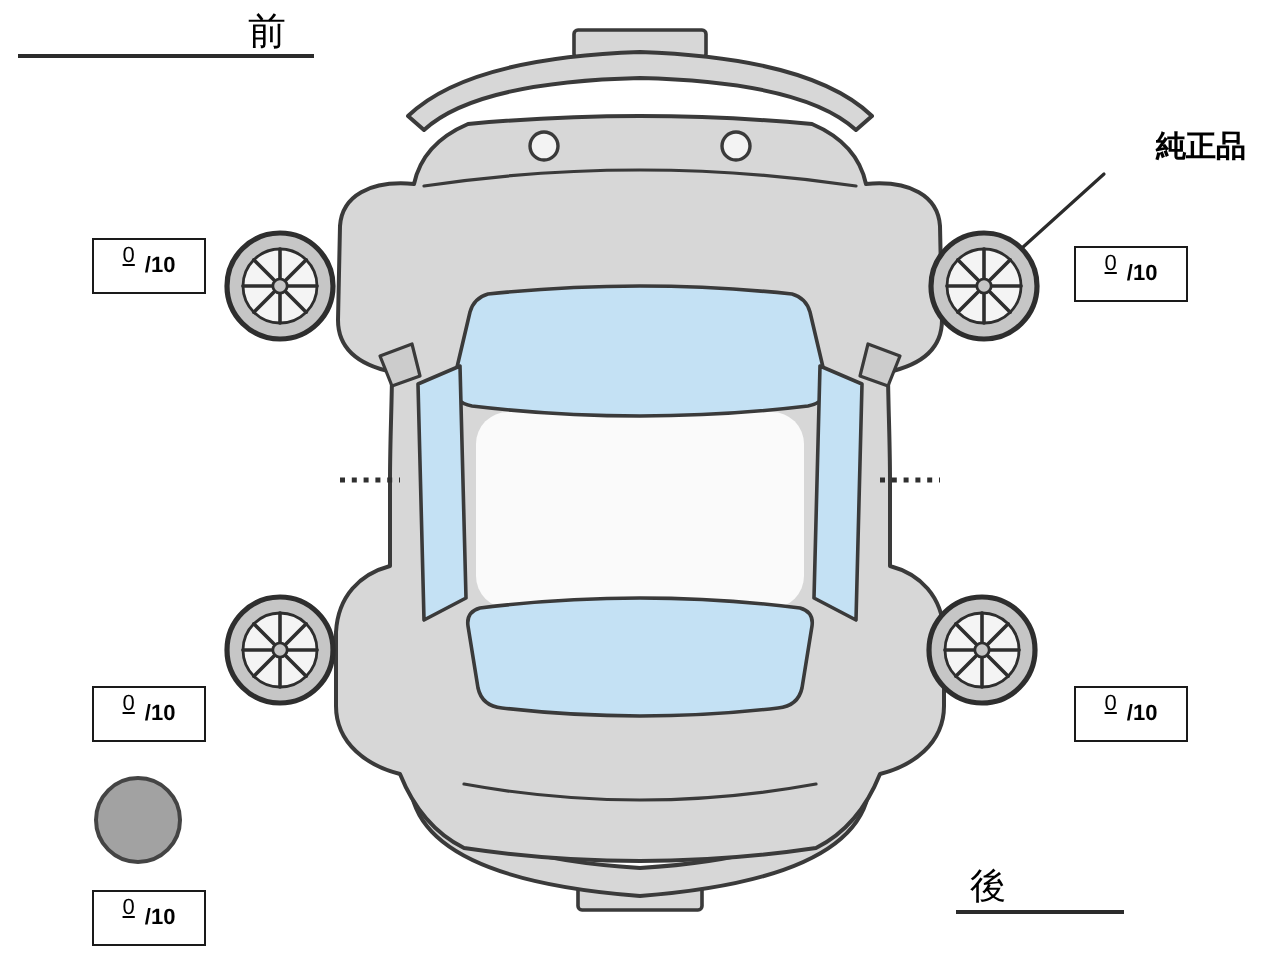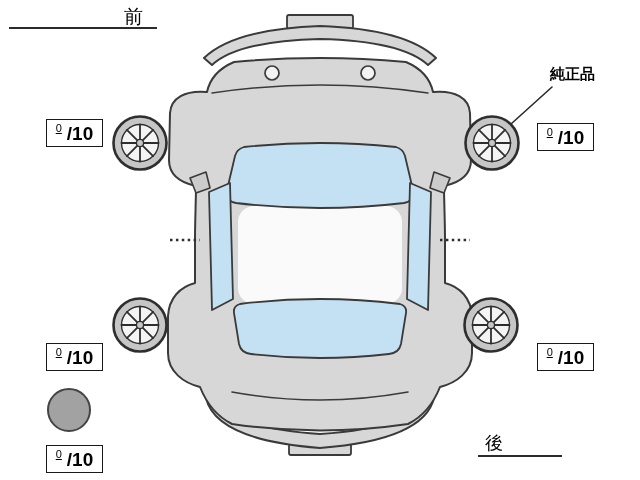--- a/index.html
+++ b/index.html
@@ -10,21 +10,21 @@
 
   .jp-label { position:absolute; color:#000; line-height:1.1; white-space:nowrap; }
   .rule { position:absolute; height:0; border-top:2px solid #2b2b2b; }
 
   .score-box {
     position:absolute; width:57px; height:28px; background:#ffffff;
     border:1px solid #1a1a1a; display:flex; align-items:center;
     justify-content:center; gap:5px;
   }
   .score-val { font-size:11px; line-height:1; text-decoration:underline; position:relative; top:-5px; }
-  .score-den { font-size:19px; font-weight:bold; line-height:1; }
+  .score-den { font-size:11px; font-weight:bold; line-height:1; }
 
   .spare-circle {
     position:absolute; width:44px; height:44px; border-radius:50%;
     background:#a2a2a2; border:2px solid #444444;
   }
 </style>
 </head>
 <body>
 
 <div class="stage">
@@ -129,21 +129,21 @@
       </g>
     </g>
   </svg>
 
   <div class="jp-label" style="left:124px; top:7px; font-size:19px;">前</div>
   <div class="rule" style="left:9px; top:27px; width:148px;"></div>
 
   <div class="jp-label" style="left:485px; top:434px; font-size:18px;">後</div>
   <div class="rule" style="left:478px; top:455px; width:84px;"></div>
 
-  <div class="jp-label" style="left:550px; top:66px; font-size:15px; font-weight:bold;">純正品</div>
+  <div class="jp-label" style="left:578px; top:66px; font-size:15px; font-weight:bold;">純正品</div>
 
   <div class="score-box" style="left:46px; top:119px;">
     <span class="score-val">0</span>
     <span class="score-den">/10</span>
   </div>
   <div class="score-box" style="left:537px; top:123px;">
     <span class="score-val">0</span>
     <span class="score-den">/10</span>
   </div>
   <div class="score-box" style="left:46px; top:343px;">

